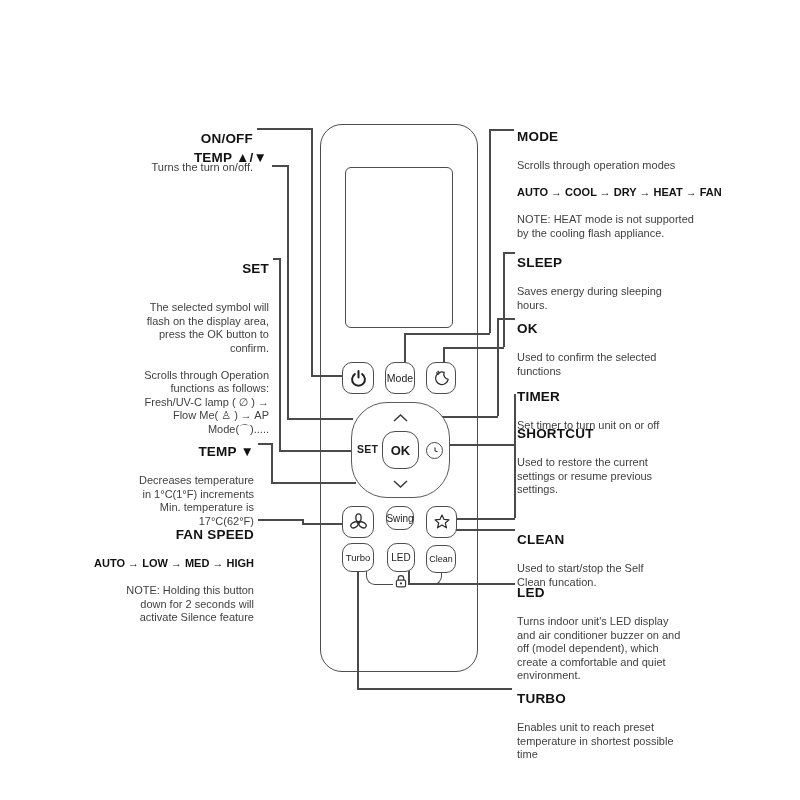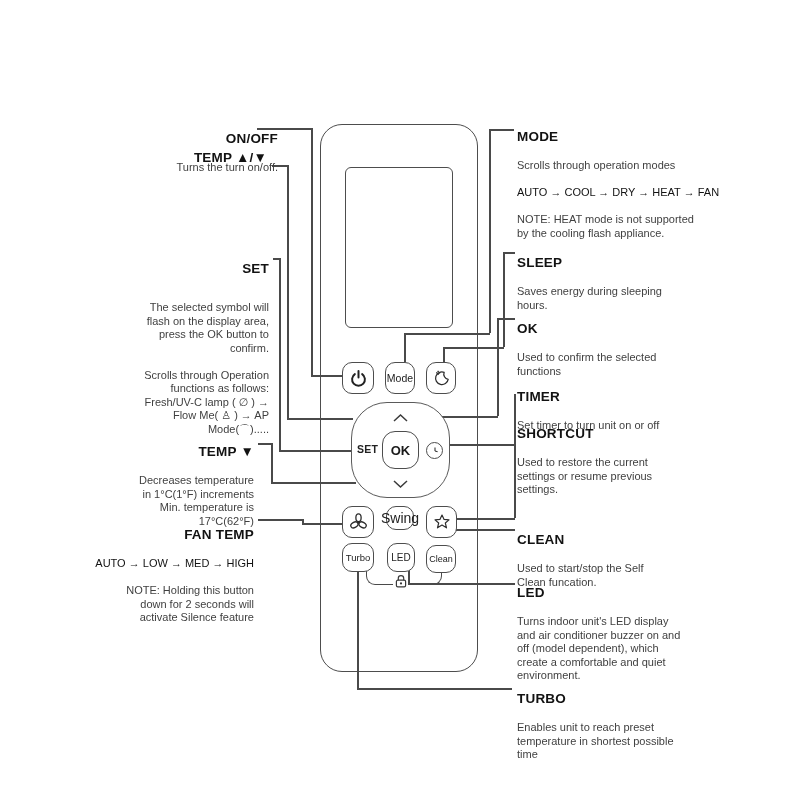--- a/index.html
+++ b/index.html
@@ -2,21 +2,21 @@
 <html><head>
 <meta charset="utf-8">
 <style>
   html,body{margin:0;padding:0;background:#fff;}
   .stage{position:relative;width:800px;height:800px;background:#fff;overflow:hidden;
          font-family:"Liberation Sans", sans-serif;}
   
   .callout{position:absolute;color:#3f3f3f;font-size:11px;line-height:13.5px;white-space:pre-line;}
   .callout .h{font-weight:bold;color:#121212;font-size:13.5px;line-height:16px;margin-bottom:1px;letter-spacing:.2px;}
   .callout .seg{white-space:pre-line;}
-  .callout .seg.bold{font-weight:normal;color:#121212;text-align:center;}
+  .callout .seg.bold{font-weight:bold;color:#121212;text-align:center;}
   .callout .seg.gap{margin-top:10px;}
   .left-col{text-align:right;}
   .right-col{text-align:left;}
   
   .ln{position:absolute;background:#4a4a4a;}
   .ln.h{height:1.5px;}
   .ln.v{width:1.5px;}
   .curve{position:absolute;}
   
   .remote-body{position:absolute;left:320px;top:124px;width:158px;height:548px;
@@ -143,40 +143,40 @@
         <g transform="rotate(120 12 12)">
             <ellipse cx="12" cy="6.6" rx="3" ry="4.4"></ellipse>
           </g>
         <g transform="rotate(240 12 12)">
             <ellipse cx="12" cy="6.6" rx="3" ry="4.4"></ellipse>
           </g>
       </g>
       <circle cx="12" cy="12" r="1.5" fill="#2c2c2c"></circle>
     </svg>
   </div>
-  <div class="btn" style="left:386px;top:506px;width:28px;height:24px;font-size:14px">
+  <div class="btn" style="left:386px;top:506px;width:28px;height:24px;font-size:10px">
     <span>Swing</span>
   </div>
   <div class="btn" style="left:426px;top:506px;width:31px;height:32px">
     <svg width="20" height="20" viewBox="0 0 24 24">
       <polygon points="12,3.6 14.5,8.9 20.4,9.4 16,13.2 17.4,19 12,15.7 6.6,19 8,13.2 3.6,9.4 9.5,8.9" fill="none" stroke="#2c2c2c" stroke-width="1.4" stroke-linejoin="round"></polygon>
     </svg>
   </div>
 
   <div class="btn" style="left:342px;top:543px;width:32px;height:29px;font-size:9.5px">
     <span>Turbo</span>
   </div>
   <div class="btn" style="left:387px;top:543px;width:28px;height:29px;font-size:10px">
     <span>LED</span>
   </div>
   <div class="btn" style="left:426px;top:545px;width:30px;height:28px;font-size:9px">
     <span>Clean</span>
   </div>
 
-  <div class="callout left-col" style="right:522px;top:117px">
+  <div class="callout left-col" style="right:547px;top:117px">
     <div class="h">ON/OFF</div>
     <div class="seg">Turns the turn on/off.</div>
   </div>
 
   <div class="callout left-col" style="right:533px;top:136px">
     <div class="h">TEMP ▲/▼</div>
   </div>
 
   <div class="callout left-col" style="right:531px;top:247px">
     <div class="h">SET</div>
@@ -193,21 +193,21 @@
 
   <div class="callout left-col" style="right:546px;top:430px">
     <div class="h">TEMP ▼</div>
     <div class="seg">Decreases temperature
 in 1°C(1°F) increments
 Min. temperature is
 17°C(62°F)</div>
   </div>
 
   <div class="callout left-col" style="right:546px;top:513px">
-    <div class="h">FAN TEMP</div>
+    <div class="h">FAN SPEED</div>
     <div class="seg bold">AUTO → LOW → MED → HIGH</div>
     <div class="seg">NOTE: Holding this button
 down for 2 seconds will
 activate Silence feature</div>
   </div>
 
   <div class="callout right-col" style="left:517px;top:115px">
     <div class="h">MODE</div>
     <div class="seg">Scrolls through operation modes</div>
     <div class="seg bold">AUTO → COOL → DRY → HEAT → FAN</div>

